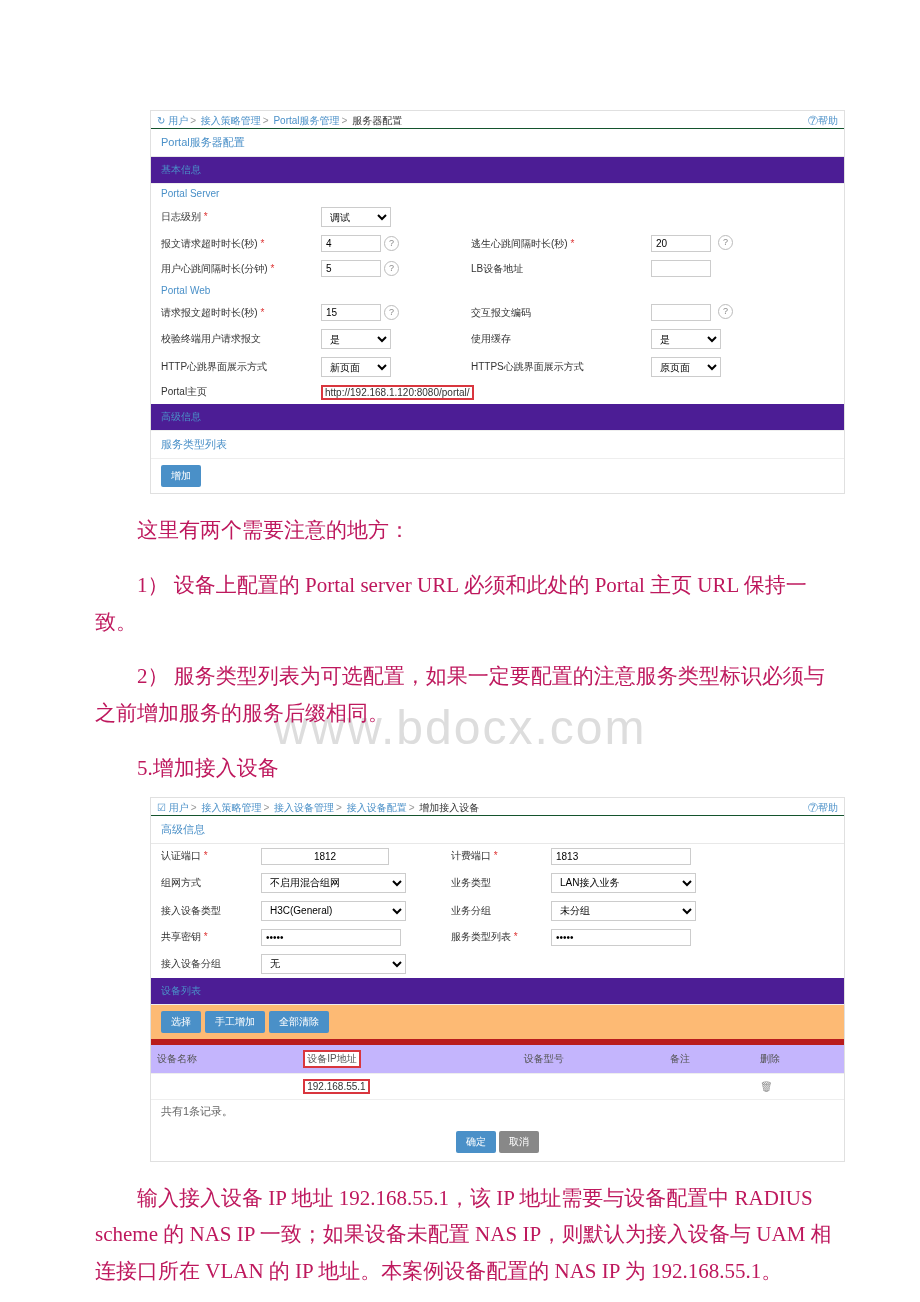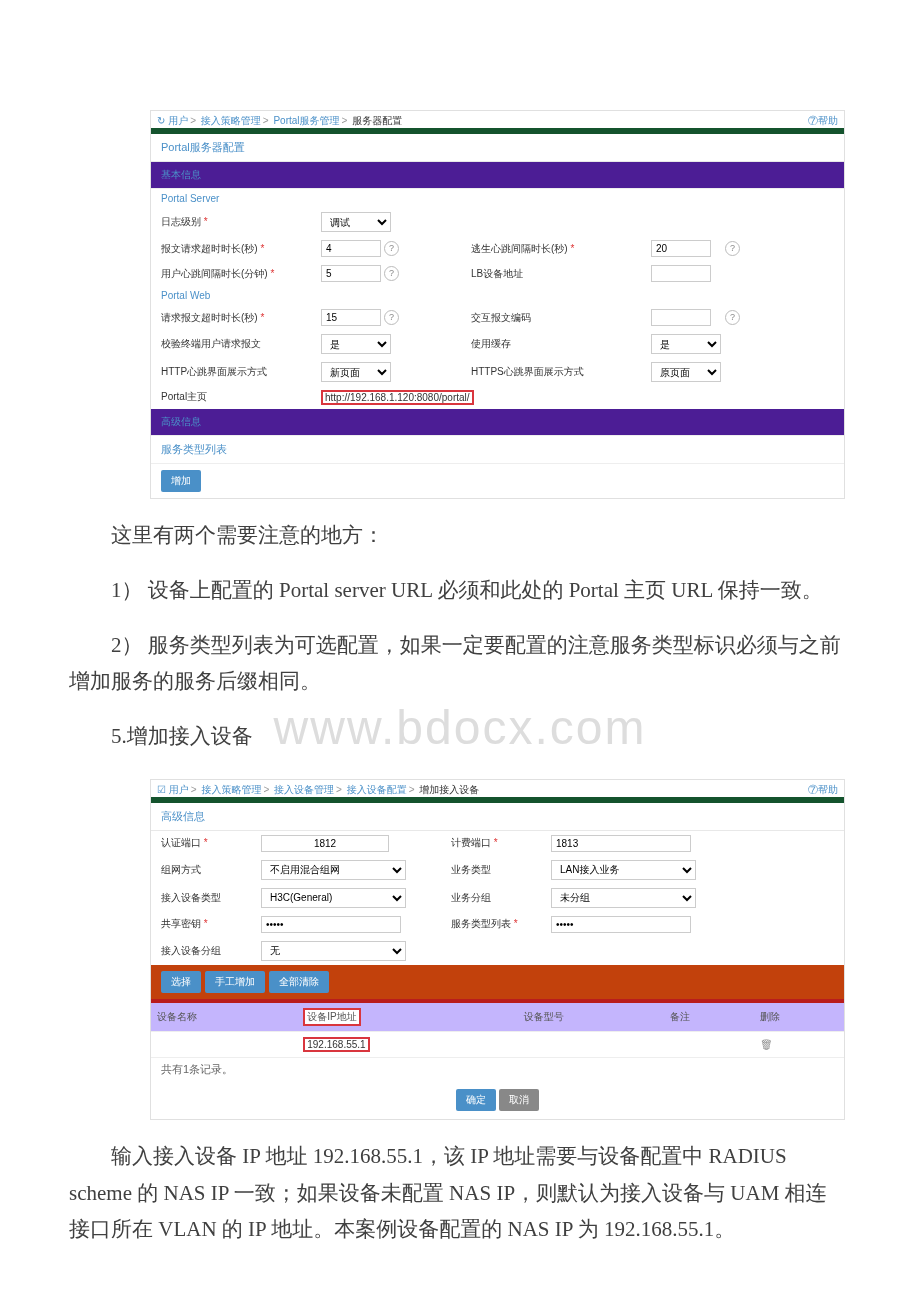--- a/index.html
+++ b/index.html
@@ -1,48 +1,48 @@
 <!DOCTYPE html>
 <html><head>
 <meta charset="utf-8">
 <style>
 body{margin:0;background:#fff;font-family:"Microsoft YaHei","SimSun",sans-serif;color:#333;font-size:11px}
 .page{width:920px;margin:0 auto;padding:0;position:relative}
 .watermark{position:absolute;top:590px;left:0;right:0;text-align:center;font-size:48px;color:#ddd;font-weight:200;letter-spacing:2px;z-index:0;pointer-events:none}
 .panel{border:1px solid #e0e0e0;margin:110px 75px 0 150px;background:#fafafa;position:relative}
-.panel2{border:1px solid #e0e0e0;margin:24px 75px 0 150px;background:#fafafa;position:relative}
-.tabbar{border-bottom:6px solid #14532d;padding:3px 6px 0 6px;background:#fff;display:flex;justify-content:space-between;align-items:center}
+.panel2{border:1px solid #e0e0e0;margin:10px 75px 0 150px;background:#fafafa;position:relative}
+.tabbar{border-bottom:1px solid #14532d;padding:3px 6px 0 6px;background:#fff;display:flex;justify-content:space-between;align-items:center}
 .breadcrumb{color:#4a90c8;font-size:10px}
 .breadcrumb .sep{color:#999;margin:0 2px}
 .breadcrumb .cur{color:#333}
 .help{color:#4a90c8;font-size:10px}
 .tabhead{color:#4a90c8;font-size:11px;padding:6px 10px;border-bottom:1px solid #e8e8e8;background:#fff}
 .sechead{color:#4a90c8;font-size:10px;padding:6px 10px;border-bottom:1px solid #eee;background:#4c1d95}
 .formrow{display:flex;padding:4px 10px;align-items:center;background:#fff;font-size:10px}
 .formrow .lbl{width:160px;color:#333}
 .formrow .lbl.link{color:#4a90c8}
 .formrow .req{color:#d33}
 .formrow .ctl{width:140px;display:flex;align-items:center;gap:3px}
 .formrow .lbl2{width:180px;color:#333;margin-left:10px}
-.formrow .ctl2{width:120px;display:flex;align-items:center;gap:14px}
+.formrow .ctl2{width:120px;display:flex;gap:7px}
 input[type=text],select,textarea{font-size:10px;padding:2px 4px;border:1px solid #ccc;background:#fff;box-sizing:border-box}
 input[type=text]{width:60px}
 select{width:70px;height:20px}
 .qicon{display:inline-block;width:13px;height:13px;border:1px solid #bbb;border-radius:50%;color:#888;font-size:9px;line-height:13px;text-align:center}
 .tarea{width:320px;height:60px;resize:both}
 .redbox{border:2px solid #d9363e;padding:0 2px;display:inline-block;background:#fff}
 .btn{background:#4a90c8;color:#fff;border:none;padding:4px 10px;font-size:10px;border-radius:2px;cursor:pointer}
 .btn.gray{background:#888}
 .linkbtn{color:#4a90c8;font-size:11px;padding:6px 10px;background:#fff;border-bottom:1px solid #eee}
-.body-text{font-family:"SimSun",serif;font-size:21px;line-height:1.75;margin:18px 75px 0 69px;text-indent:2em;color:#404040;position:relative;z-index:2}
+.body-text{font-family:"SimSun",serif;font-size:21px;line-height:1.75;margin:18px 75px 0 95px;text-indent:2em;color:#be185d;position:relative;z-index:2}
 .body-text.h{text-indent:2em}
 .devtab{width:100%;border-collapse:collapse;font-size:10px;background:#fff}
 .devtab th,.devtab td{border-bottom:1px solid #eee;padding:5px 6px;text-align:left}
 .devtab th{background:#c4b5fd;color:#555;font-weight:normal}
-.actions{display:flex;gap:4px;padding:6px 10px;background:#c2410c;border-bottom:4px solid #b91c1c}
+.actions{display:flex;gap:4px;padding:6px 10px;background:#fdba74;border-bottom:6px solid #b91c1c}
 .center{text-align:center;padding:8px;background:#fff}
 .pad{padding:4px 10px;background:#fff;color:#666}
 .trash{color:#888}
 </style>
 </head>
 <body>
 
 <div class="page">
 <div class="watermark">www.bdocx.com</div>
 
@@ -199,20 +199,21 @@
           <input type="text" style="width: 140px;" value="•••••">
         </span>
  </div>
  <div class="formrow">
   <span class="lbl" style="width:100px">接入设备分组</span>
   <span class="ctl" style="width:180px">
           <select style="width:145px"><option>无</option></select>
         </span>
  </div>
 
+ <div class="sechead">设备列表</div>
  <div class="actions">
   <button class="btn">选择</button>
   <button class="btn">手工增加</button>
   <button class="btn">全部清除</button>
  </div>
  <table class="devtab">
   <tbody>
           <tr>
    <th>设备名称</th>
    <th><span class="redbox">设备IP地址</span></th>

